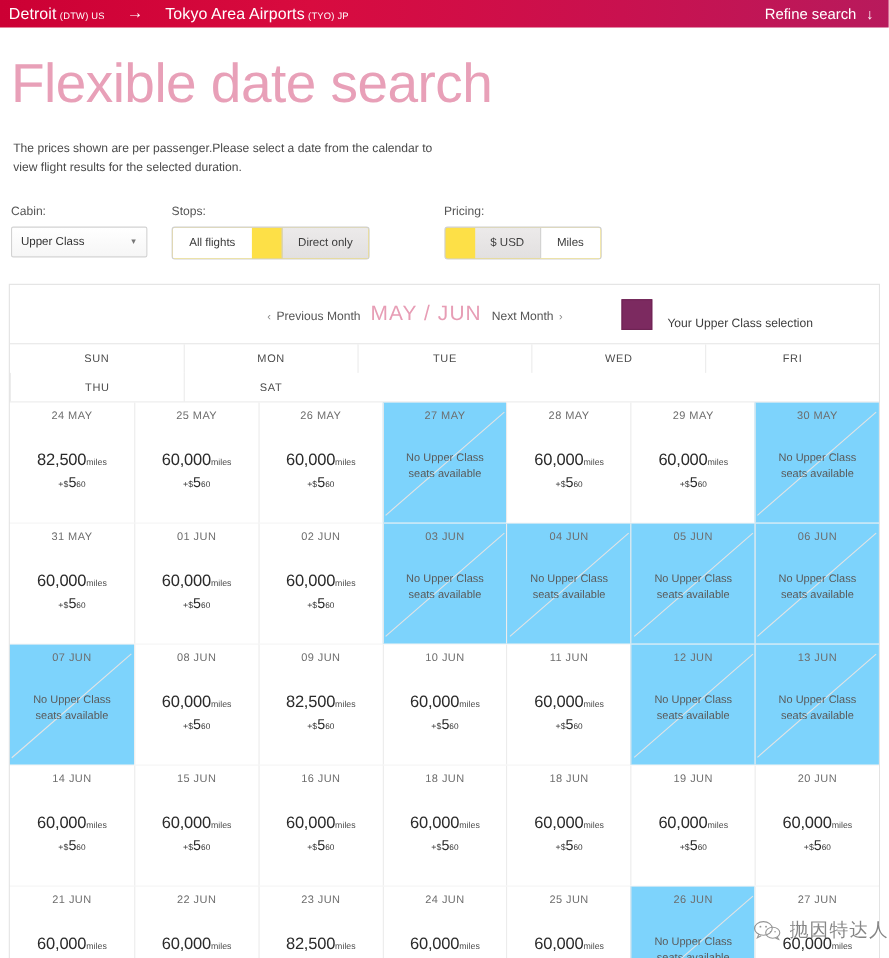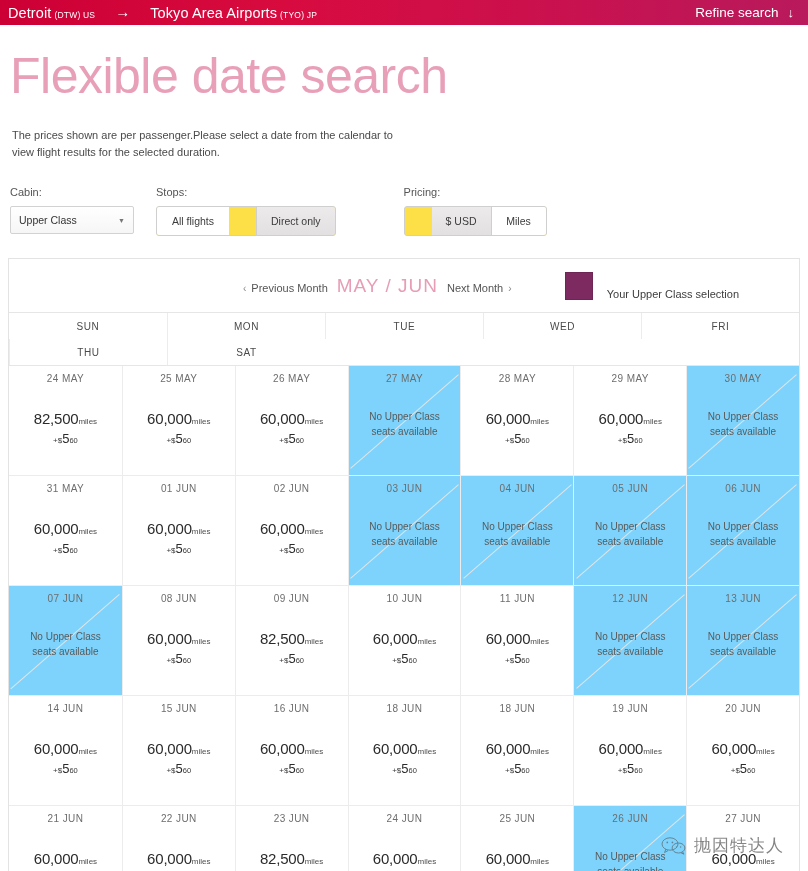--- a/index.html
+++ b/index.html
@@ -300,21 +300,21 @@
     font-size: 10px;
     color: #5a5a5a;
     line-height: 1.45;
     white-space: pre-line;
     text-align: center;
   }
 
   
   .watermark {
     position: absolute;
-    right: 24px;
+    right: 0;
     bottom: 14px;
     display: flex;
     align-items: center;
     gap: 7px;
     opacity: .62;
     pointer-events: none;
     z-index: 20;
   }
   .wm-logo {
     width: 26px;

